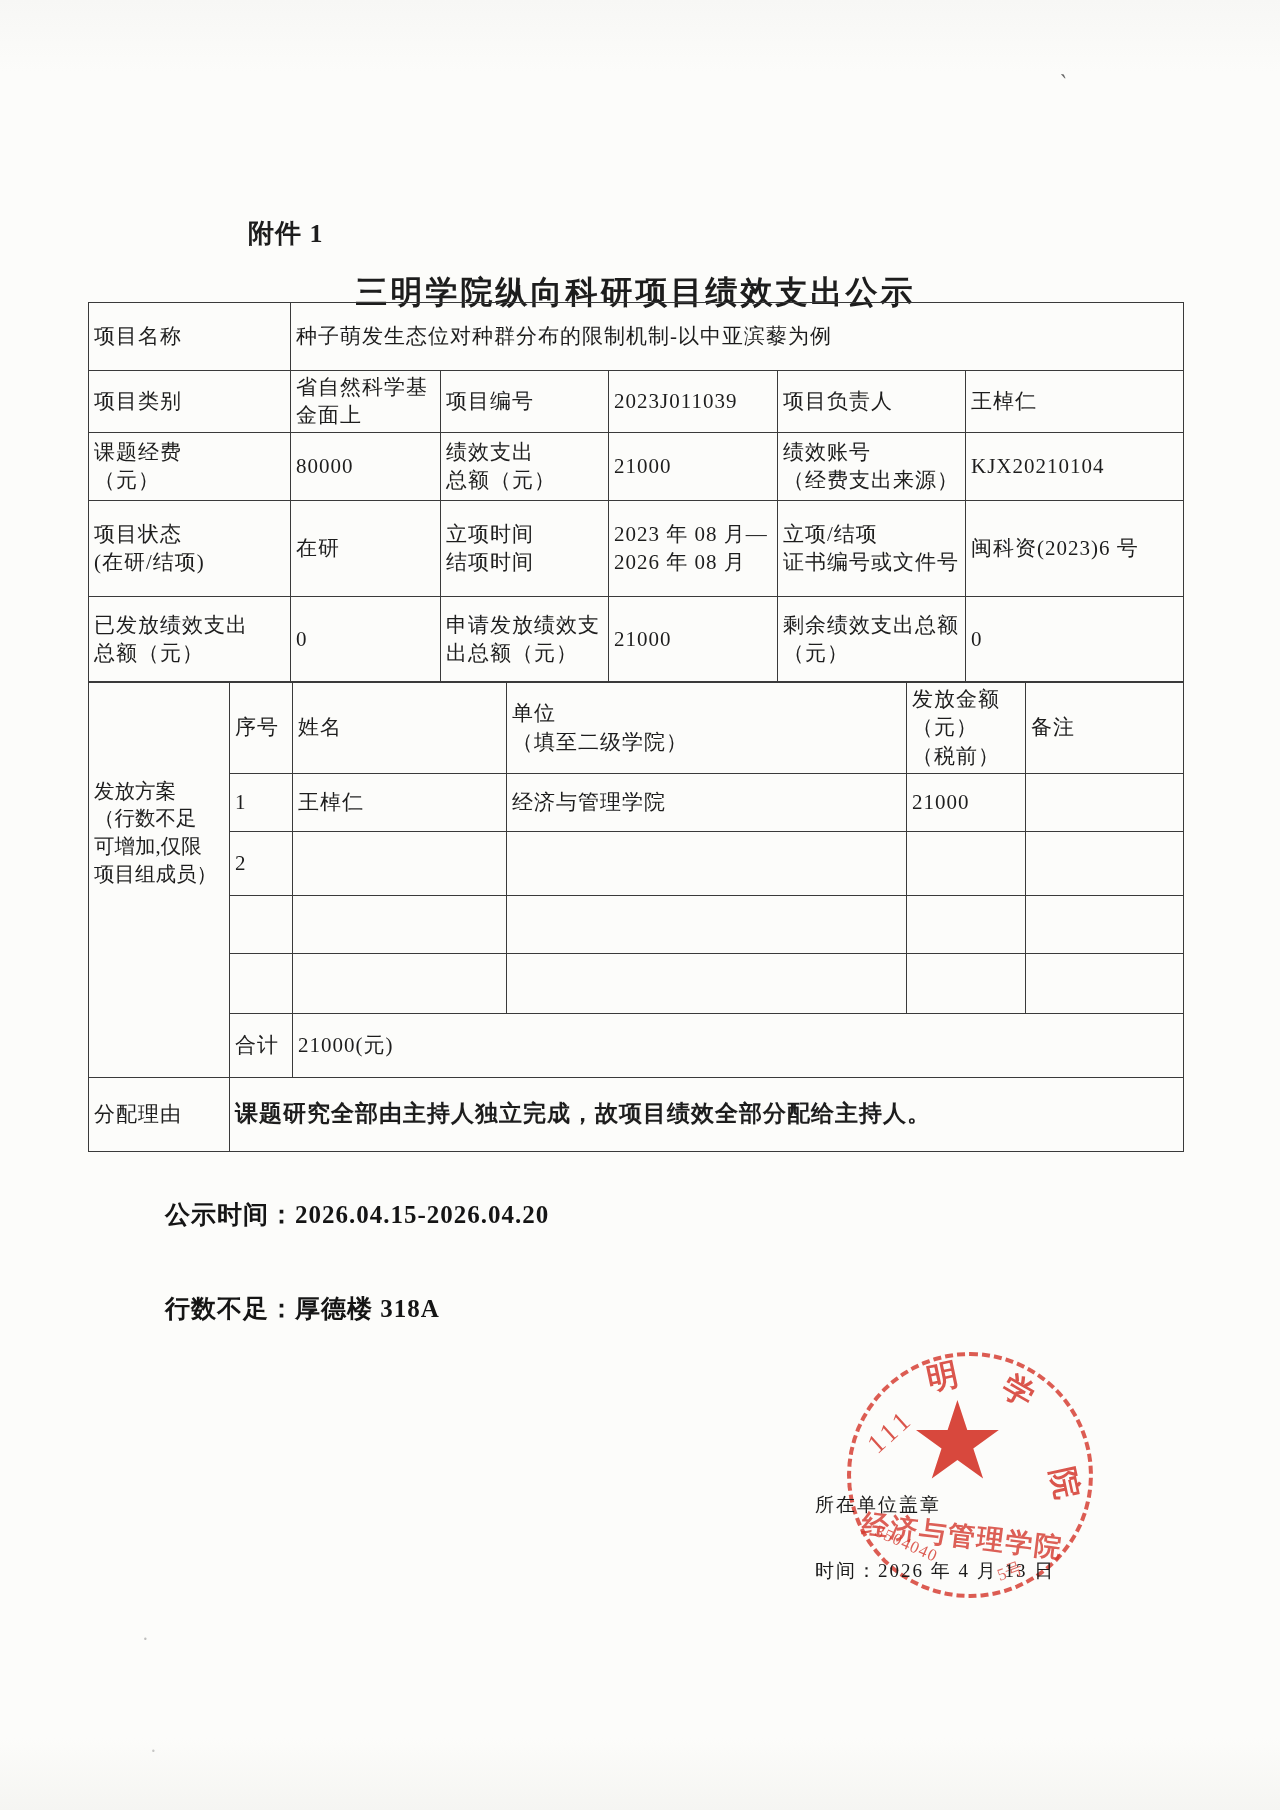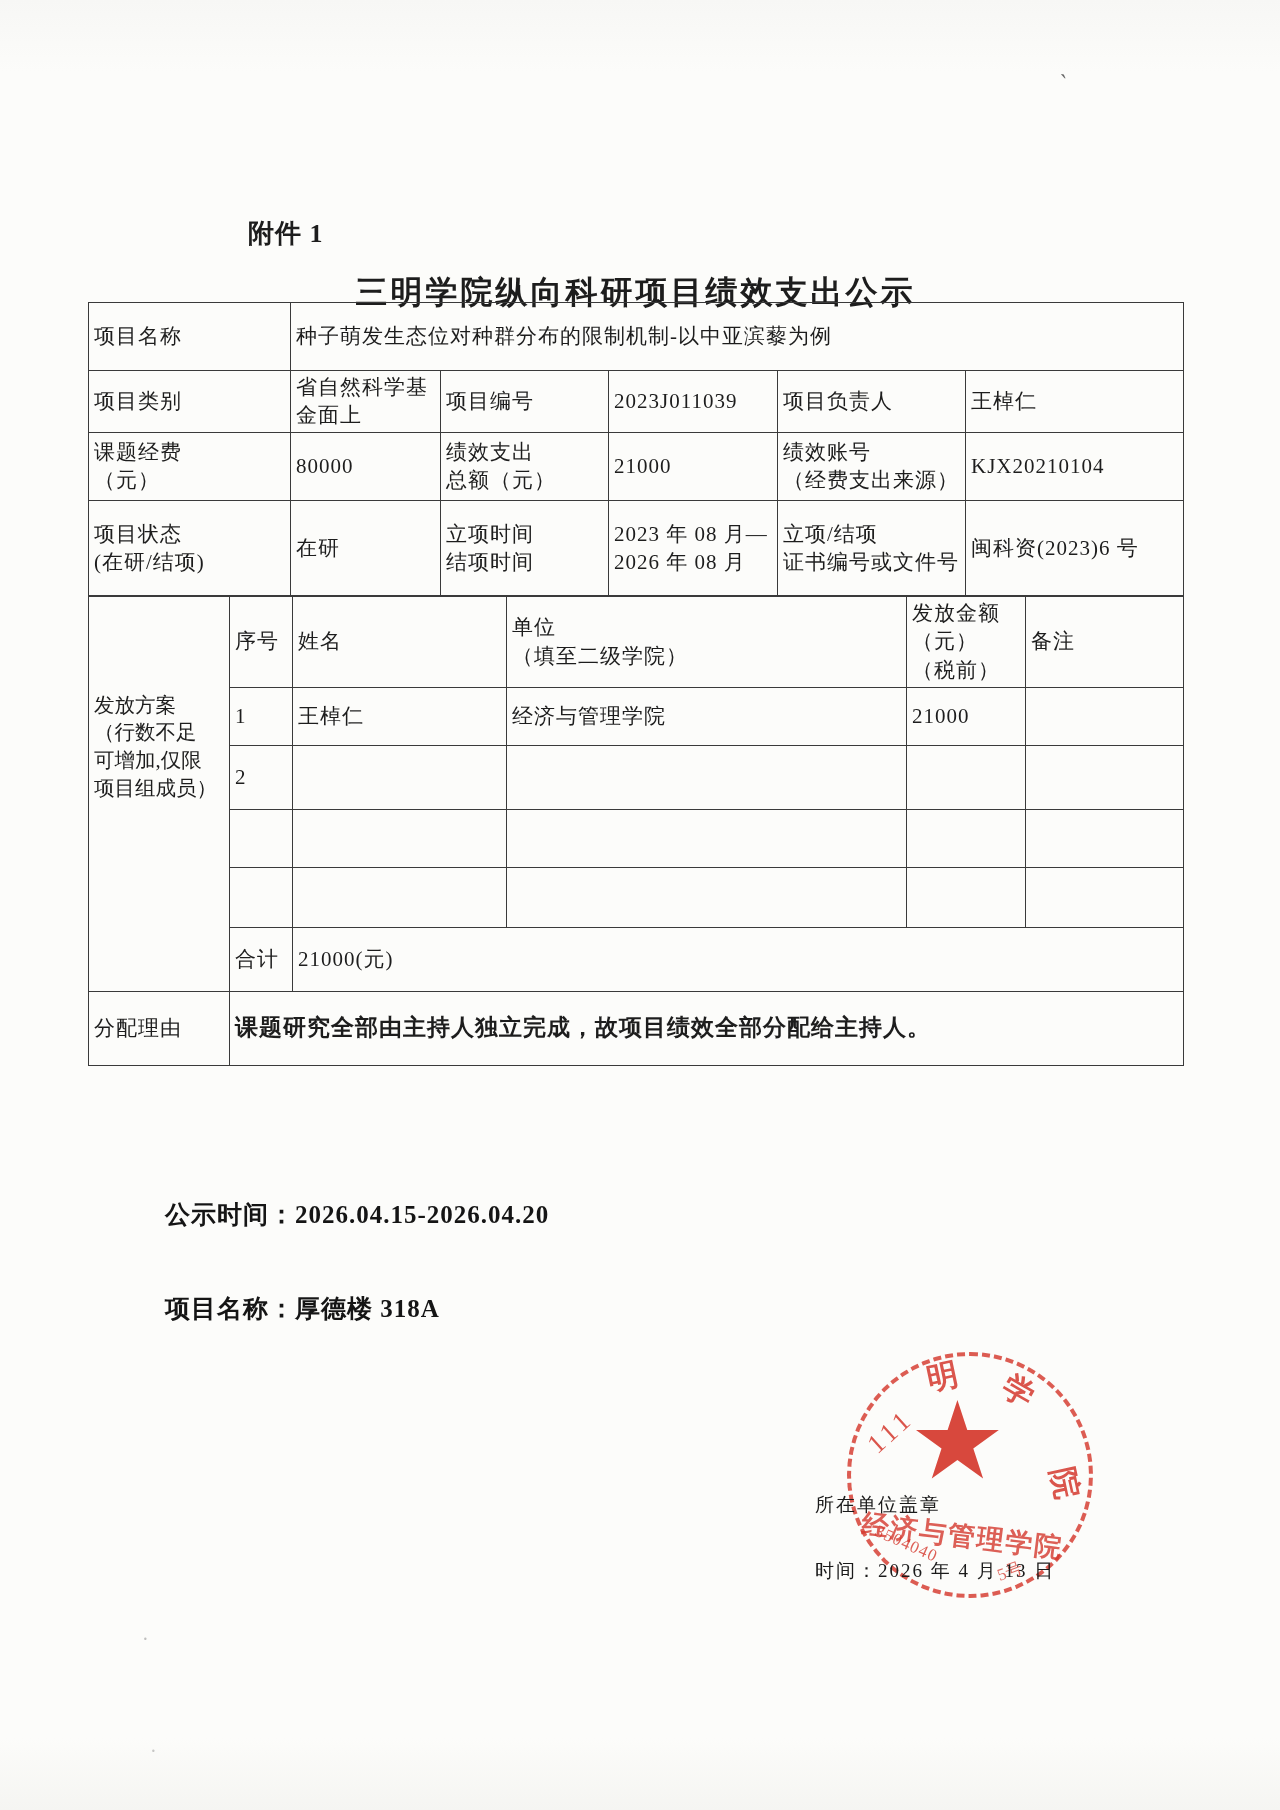--- a/index.html
+++ b/index.html
@@ -88,20 +88,31 @@
 (在研/结项)</td>
         <td>在研</td>
         <td>立项时间
 结项时间</td>
         <td class="tleft">2023 年 08 月—
 2026 年 08 月</td>
         <td>立项/结项
 证书编号或文件号</td>
         <td>闽科资(2023)6 号</td>
       </tr>
+      <tr style="height:86px">
+        <td>已发放绩效支出
+总额（元）</td>
+        <td>0</td>
+        <td class="tleft">申请发放绩效支
+出总额（元）</td>
+        <td>21000</td>
+        <td>剩余绩效支出总额
+（元）</td>
+        <td>0</td>
+      </tr>
     </tbody>
       </table>
 
     <table>
       <colgroup>
           <col style="width:141px">
           <col style="width:63px">
           <col style="width:214px">
           <col style="width:400px">
           <col style="width:119px">
@@ -165,21 +176,21 @@
       <tbody>
           <tr style="height:74px">
         <td>分配理由</td>
         <td class="reasonval">课题研究全部由主持人独立完成，故项目绩效全部分配给主持人。</td>
       </tr>
     </tbody>
       </table>
   </div>
 
   <div class="footline" style="left:165px;top:1198px;">公示时间：2026.04.15-2026.04.20</div>
-  <div class="footline" style="left:165px;top:1292px;">项目名称：厚德楼 318A</div>
+  <div class="footline" style="left:165px;top:1292px;">行数不足：厚德楼 318A</div>
 
   <div class="stamp">
     <div class="stamp-ring"></div>
     <div class="s-char" style="left:80px;top:4px;font-size:31px;transform:rotate(-12deg);">明</div>
     <div class="s-char" style="left:156px;top:18px;font-size:31px;transform:rotate(30deg);">学</div>
     <div class="s-char" style="left:202px;top:110px;font-size:31px;transform:rotate(78deg);">院</div>
     <div class="s-char" style="left:18px;top:64px;font-size:27px;letter-spacing:4px;transform:rotate(-42deg);font-weight:400;">111</div>
     <div class="s-star">★</div>
     <div class="s-school">经济与管理学院</div>
     <div class="s-serial">3504040</div>

